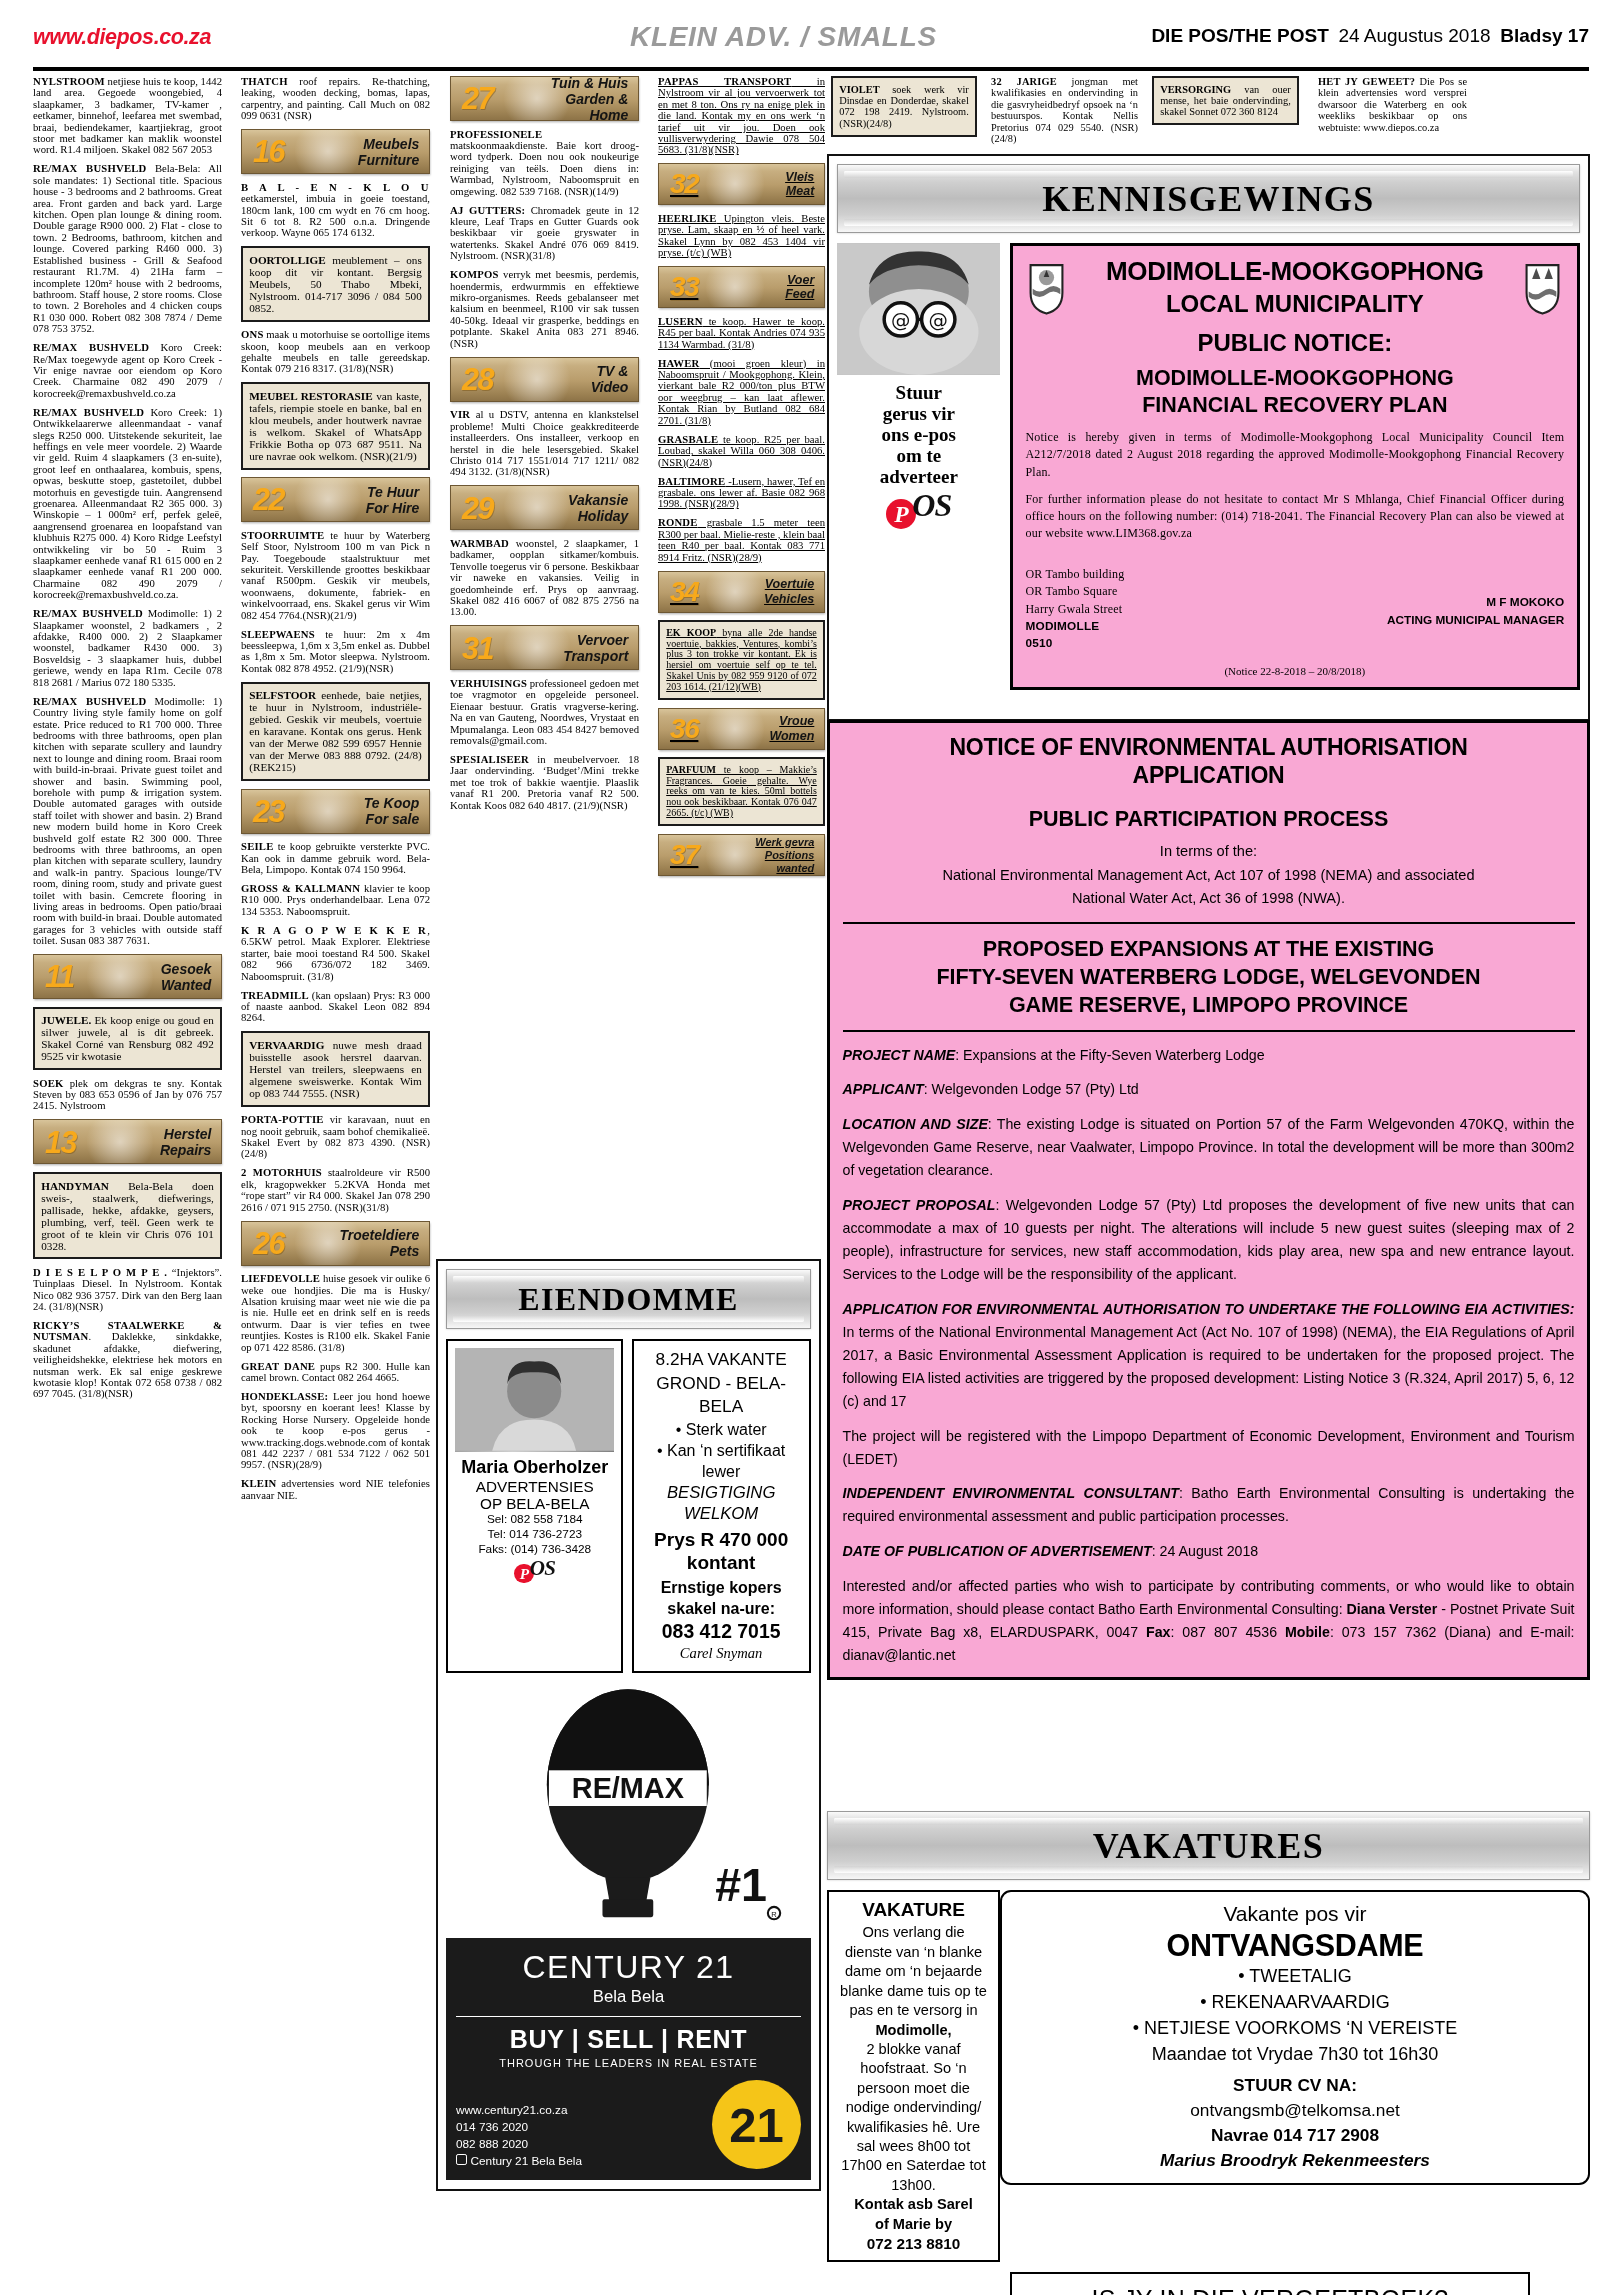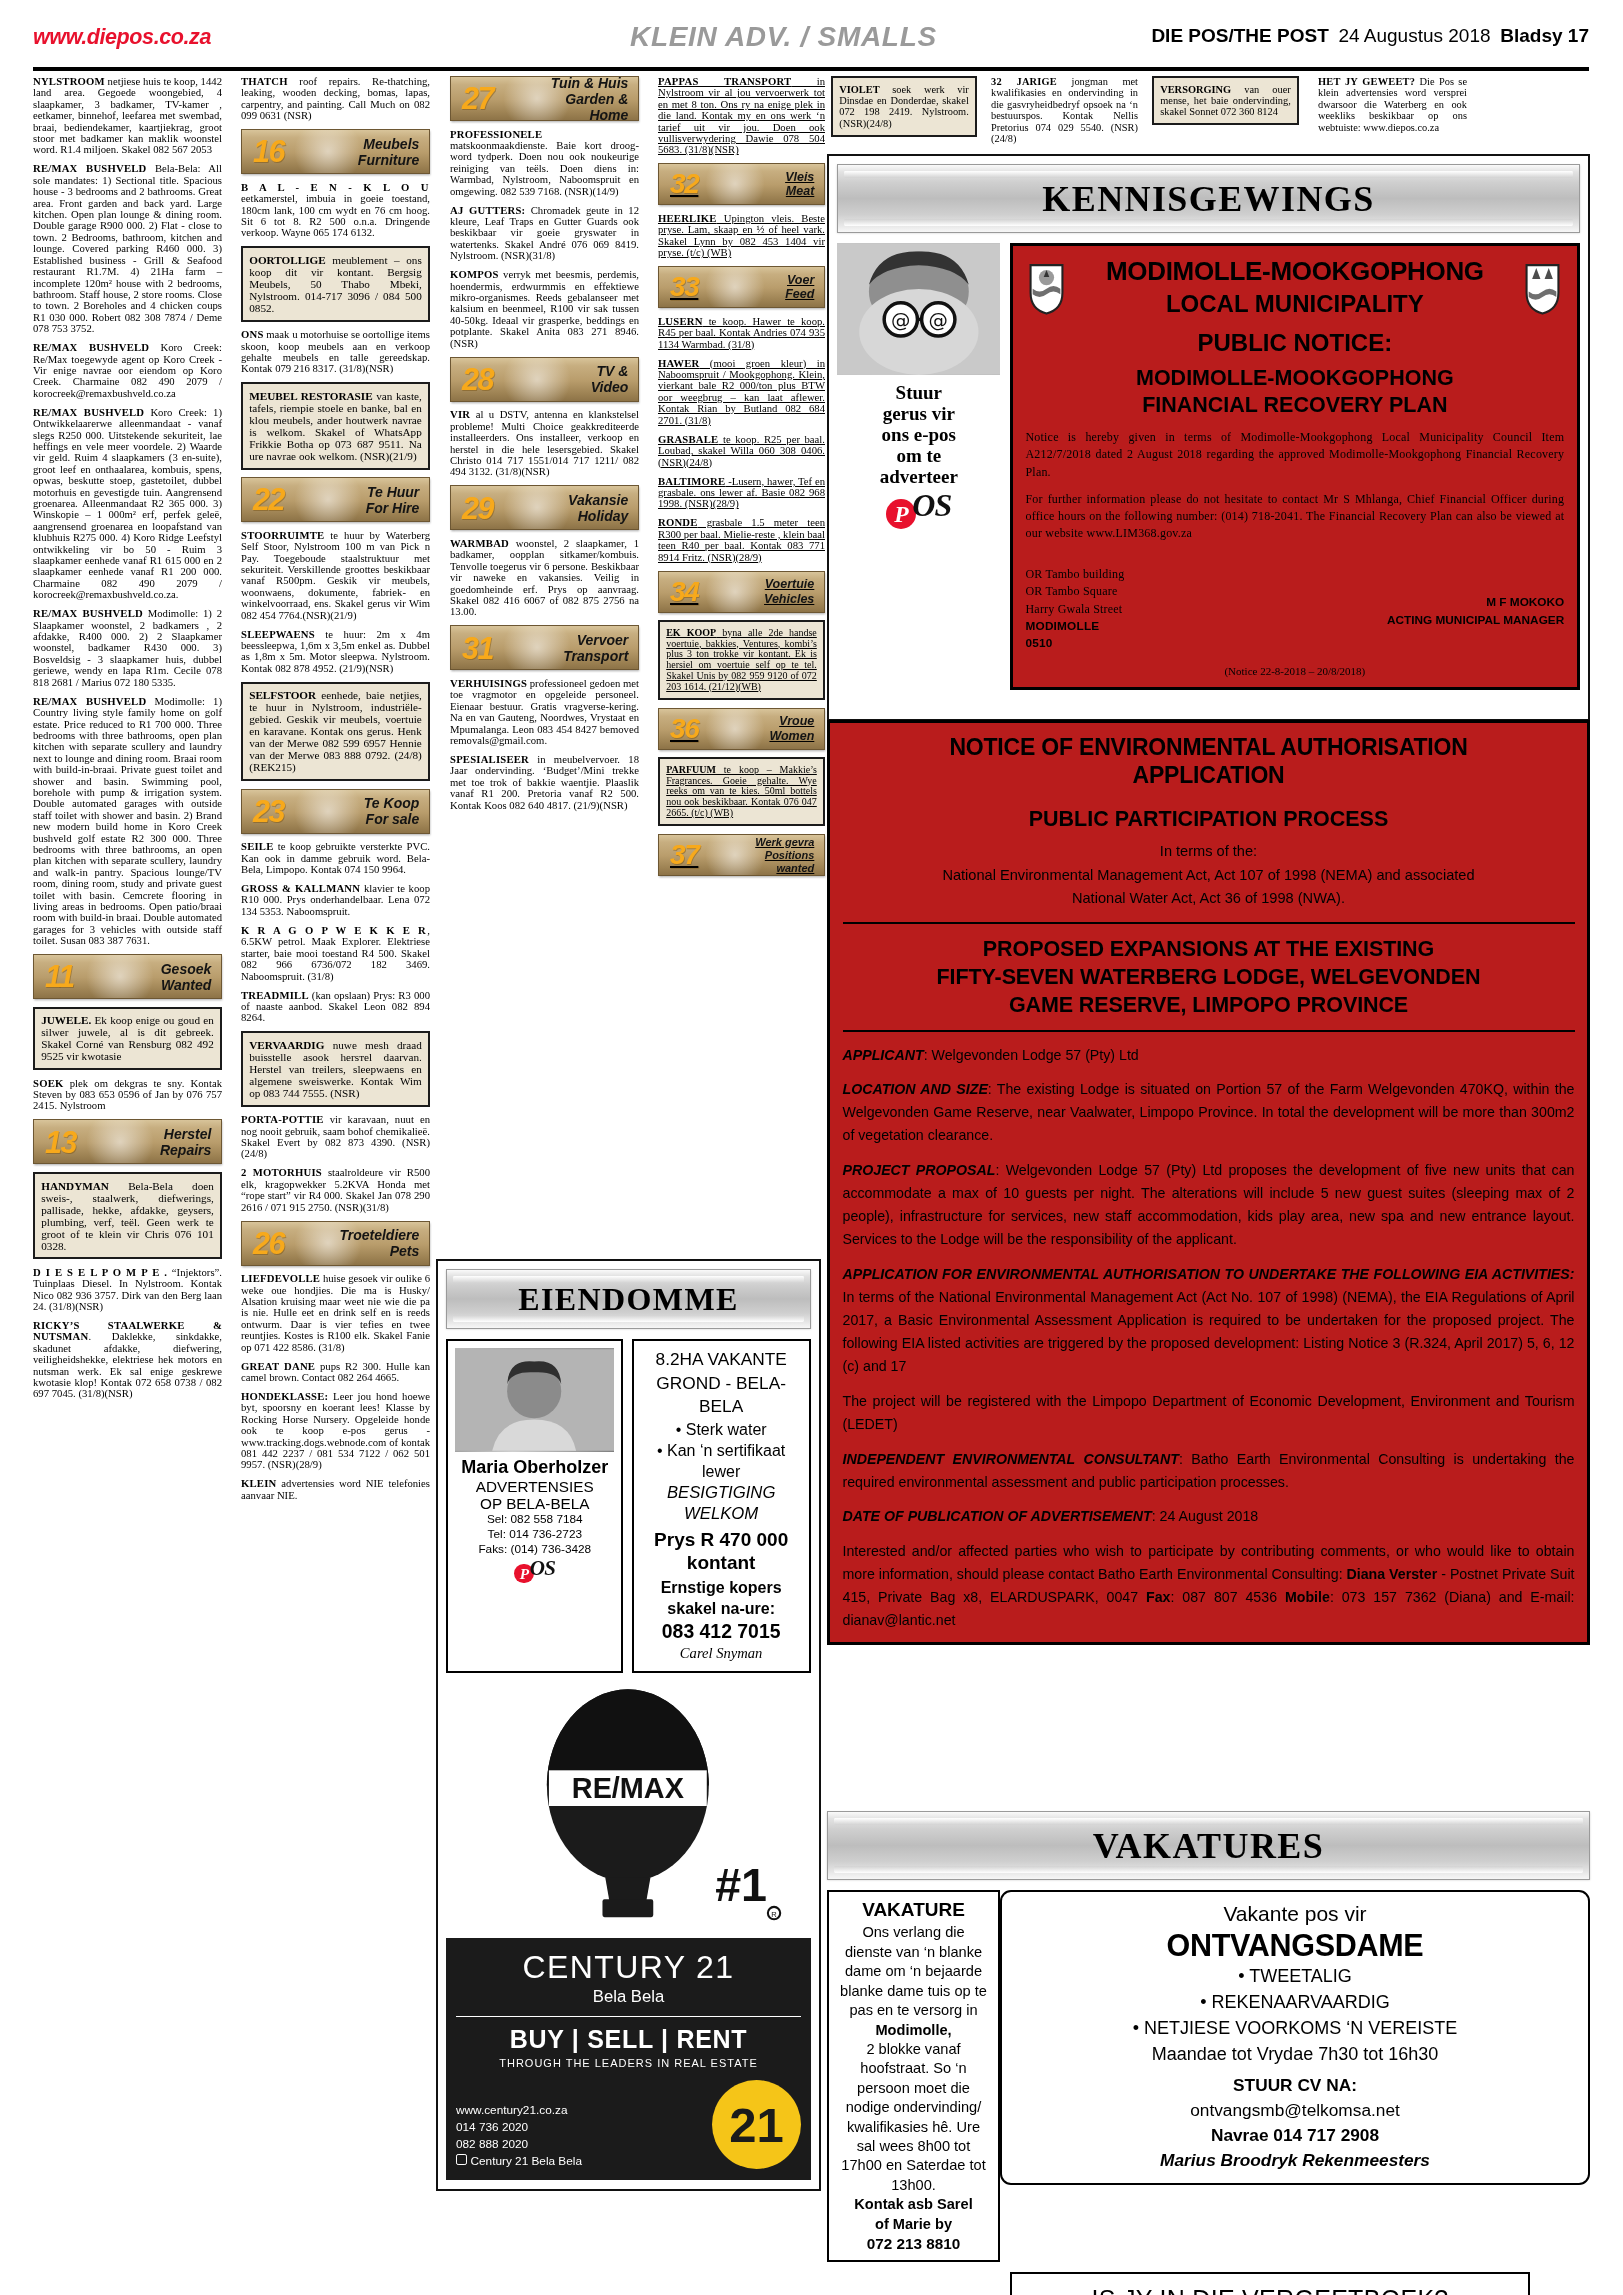--- a/index.html
+++ b/index.html
@@ -52,21 +52,21 @@
   .banner span{font-family:"Liberation Serif",serif;font-weight:bold;font-size:32px;letter-spacing:1.4px;z-index:2;}
   .banner.tall{height:67px;}
   .banner.tall span{font-size:36px;}
 
   
   .poslogo{font-family:"Liberation Serif",serif;font-weight:bold;font-style:italic;font-size:32px;line-height:28px;color:#111;letter-spacing:-0.7px;}
   .poslogo .pcircle{display:inline-block;width:30.5px;height:30.5px;border-radius:50%;background:#e8112d;color:#fff;
     text-align:center;line-height:30.5px;font-size:23.6px;font-style:italic;vertical-align:-5.6px;margin-right:-4.2px;}
 
   
-  .notice{border:3.5px solid #000;background:#b91c1c;padding:9.7px 12.5px;margin-bottom:21px;box-sizing:border-box;}
+  .notice{border:3.5px solid #000;background:#f9a8d4;padding:9.7px 12.5px;margin-bottom:21px;box-sizing:border-box;}
 
   .muni .m1{font-family:"Liberation Sans",sans-serif;font-weight:bold;font-size:26px;text-align:center;line-height:30.5px;letter-spacing:-0.3px;}
   .muni .m2{font-family:"Liberation Sans",sans-serif;font-weight:bold;font-size:24px;text-align:center;line-height:30.5px;margin-top:2.8px;}
   .muni .m3{font-family:"Liberation Sans",sans-serif;font-weight:bold;font-size:21.5px;text-align:center;line-height:27px;}
   .muni p{font-size:12px;line-height:17.3px;text-align:justify;margin:9.7px 0 0 0;letter-spacing:0.2px;}
   .muni .addr{font-size:12px;line-height:17.3px;margin-top:23.6px;letter-spacing:0.2px;}
   .muni .addr .bold{font-family:"Liberation Sans",sans-serif;font-weight:bold;font-size:11.8px;}
   .muni .sig{font-family:"Liberation Sans",sans-serif;font-weight:bold;font-size:11.8px;line-height:17.3px;}
   .muni .noticedate{text-align:center;font-size:11px;margin-top:12.5px;}
 
@@ -396,20 +396,21 @@
     <div class="e-h">APPLICATION</div>
     <div class="e-h2">PUBLIC PARTICIPATION PROCESS</div>
     <div class="e-c" style="margin-top:7px">In terms of the:</div>
     <div class="e-c">National Environmental Management Act, Act 107 of 1998 (NEMA) and associated</div>
     <div class="e-c">National Water Act, Act 36 of 1998 (NWA).</div>
     <hr>
     <div class="e-h3">PROPOSED EXPANSIONS AT THE EXISTING</div>
     <div class="e-h3">FIFTY-SEVEN WATERBERG LODGE, WELGEVONDEN</div>
     <div class="e-h3">GAME RESERVE, LIMPOPO PROVINCE</div>
     <hr>
+    <p><span class="k">PROJECT NAME</span><span>: Expansions at the Fifty-Seven Waterberg Lodge</span></p>
     <p><span class="k">APPLICANT</span><span>: Welgevonden Lodge 57 (Pty) Ltd</span></p>
     <p><span class="k">LOCATION AND SIZE</span><span>: The existing Lodge is situated on Portion 57 of the Farm Welgevonden 470KQ, within the Welgevonden Game Reserve, near Vaalwater, Limpopo Province. In total the development will be more than 300m2 of vegetation clearance.</span></p>
     <p><span class="k">PROJECT PROPOSAL</span><span>: Welgevonden Lodge 57 (Pty) Ltd proposes the development of five new units that can accommodate a max of 10 guests per night. The alterations will include 5 new guest suites (sleeping max of 2 people), infrastructure for services, new staff accommodation, kids play area, new spa and new entrance layout. Services to the Lodge will be the responsibility of the applicant.</span></p>
     <p><span class="k">APPLICATION FOR ENVIRONMENTAL AUTHORISATION TO UNDERTAKE THE FOLLOWING EIA ACTIVITIES:</span><span> In terms of the National Environmental Management Act (Act No. 107 of 1998) (NEMA), the EIA Regulations of April 2017, a Basic Environmental Assessment Application is required to be undertaken for the proposed project. The following EIA listed activities are triggered by the proposed development: Listing Notice 3 (R.324, April 2017) 5, 6, 12 (c) and 17</span></p>
     <p>The project will be registered with the Limpopo Department of Economic Development, Environment and Tourism (LEDET)</p>
     <p><span class="k">INDEPENDENT ENVIRONMENTAL CONSULTANT</span><span>: Batho Earth Environmental Consulting is undertaking the required environmental assessment and public participation processes.</span></p>
     <p><span class="k">DATE OF PUBLICATION OF ADVERTISEMENT</span><span>: 24 August 2018</span></p>
     <p><span>Interested and/or affected parties who wish to participate by contributing comments, or who would like to obtain more information, should please contact Batho Earth Environmental Consulting: </span><span class="b">Diana Verster</span><span> - Postnet Private Suit 415, Private Bag x8, ELARDUSPARK, 0047 </span><span class="b">Fax</span><span>: 087 807 4536 </span><span class="b">Mobile</span><span>: 073 157 7362 (Diana) and E-mail: dianav@lantic.net</span></p>
   </div>
 

